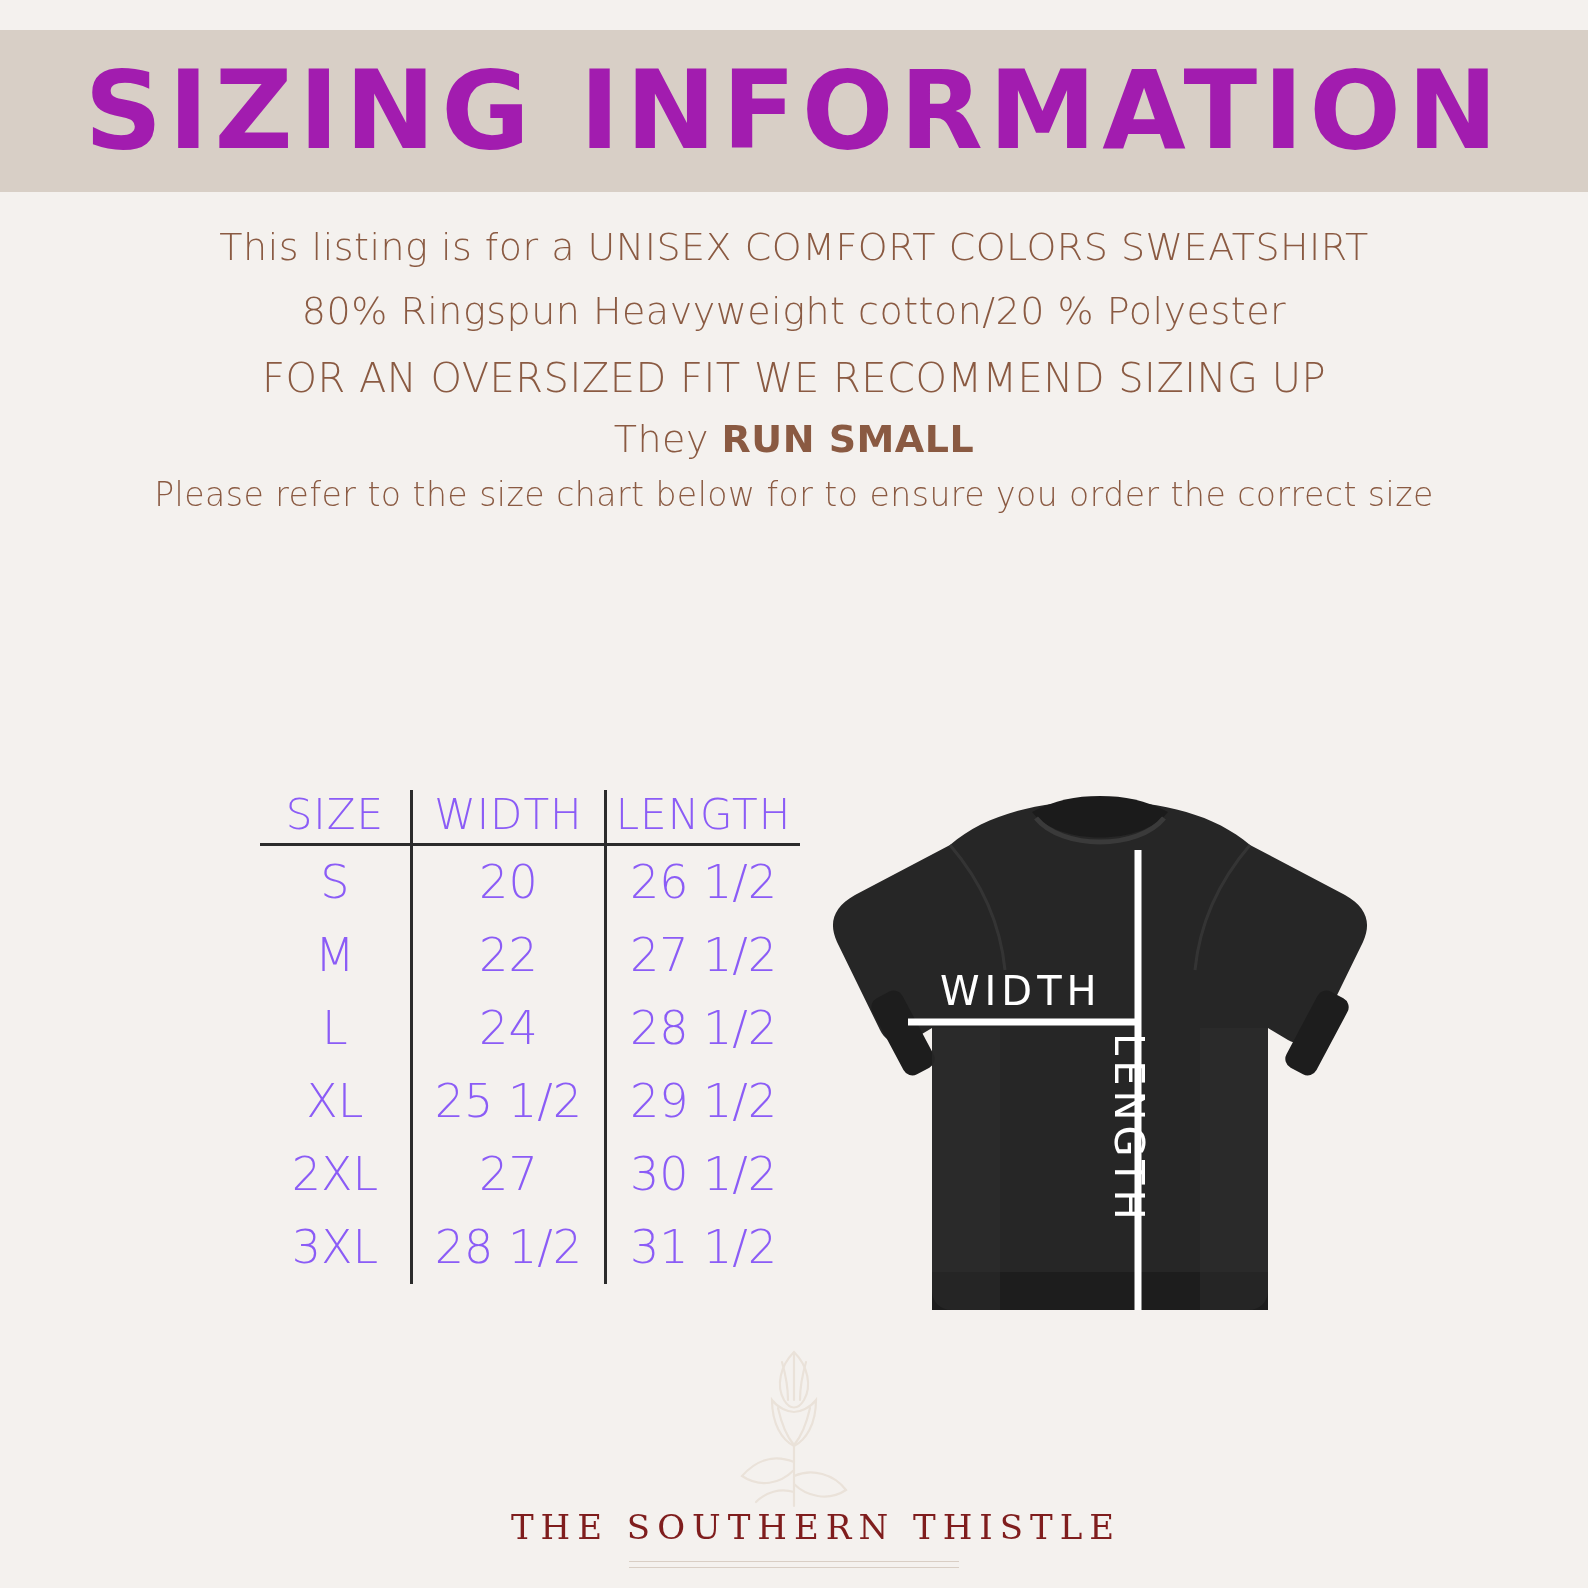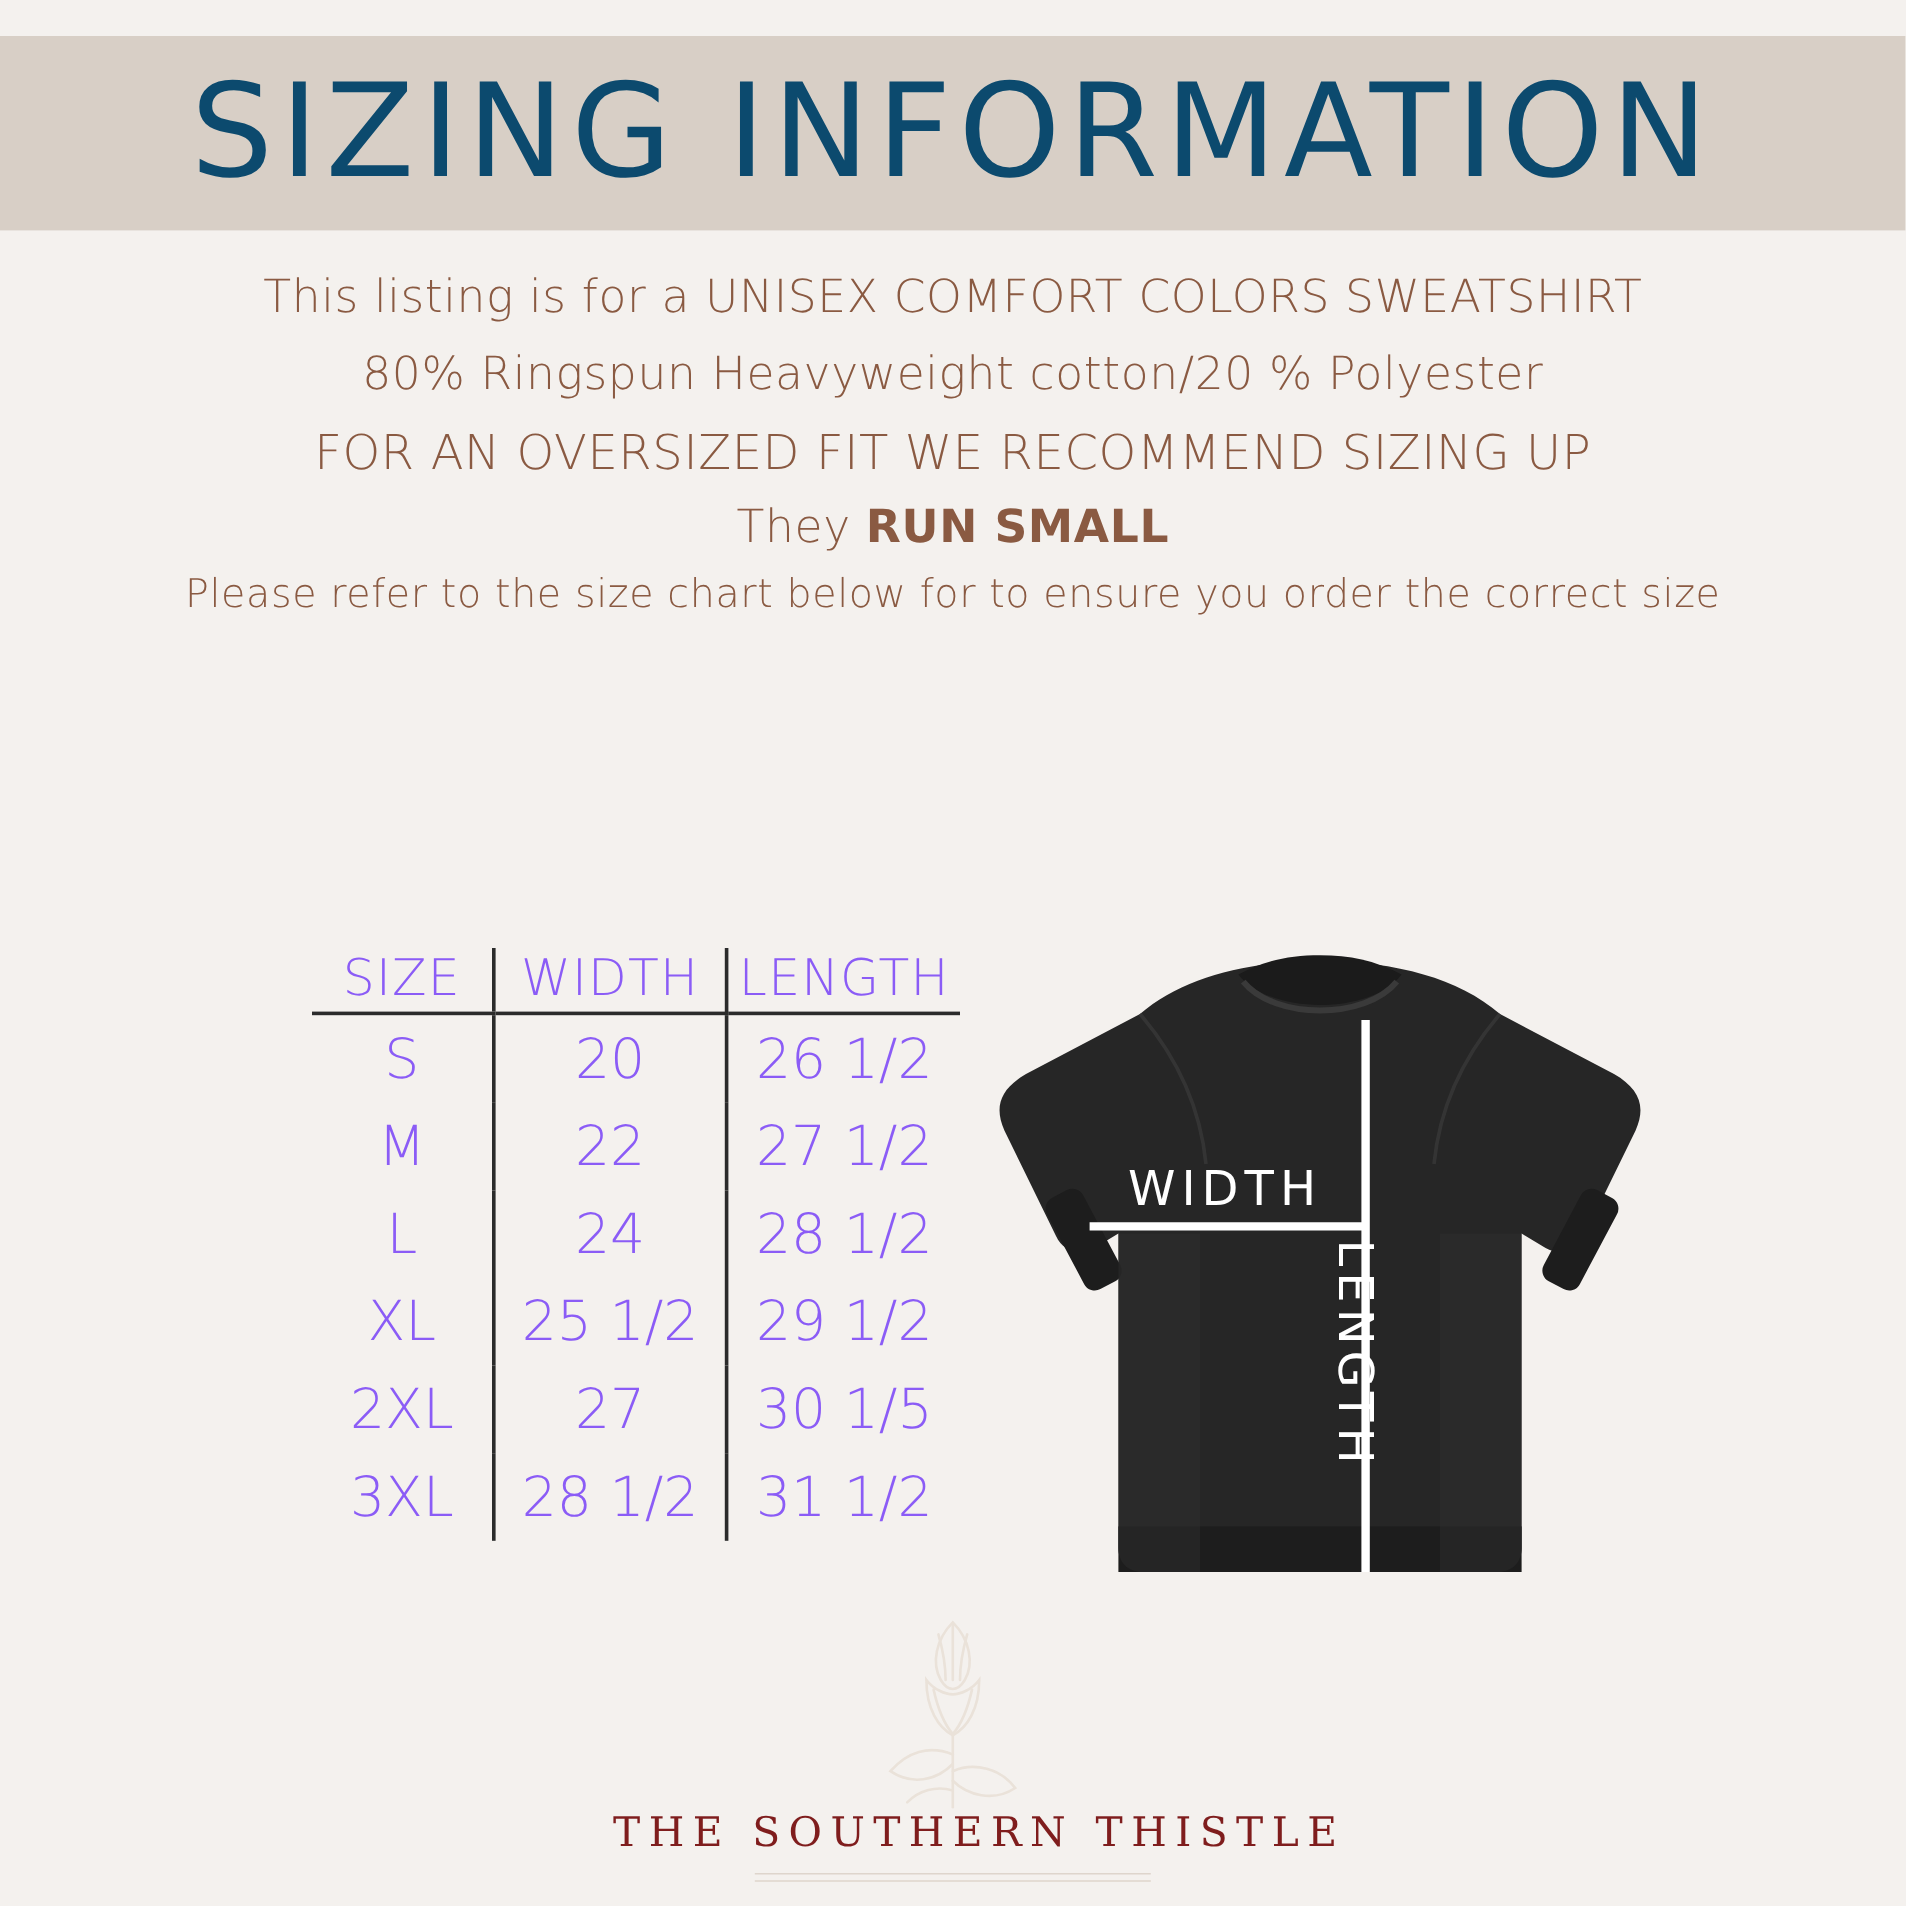--- a/index.html
+++ b/index.html
@@ -22,24 +22,24 @@
     top: 30px;
     width: 100%;
     height: 162px;
     background: #d8cfc6;
     display: flex;
     align-items: center;
     justify-content: center;
   }
   .header-title {
     font-family: "DejaVu Sans", sans-serif;
-    font-weight: 400;
+    font-weight: 700;
     font-size: 108px;
     letter-spacing: 6px;
-    color: #0c4a6e;
+    color: #a21caf;
     line-height: 1;
     white-space: nowrap;
   }
 
   
   .intro {
     position: absolute;
     left: 0;
     top: 225px;
     width: 100%;
@@ -218,21 +218,21 @@
         <td class="col-length">28 1/2</td>
       </tr>
       <tr>
         <td class="col-size">XL</td>
         <td class="col-width">25 1/2</td>
         <td class="col-length">29 1/2</td>
       </tr>
       <tr>
         <td class="col-size">2XL</td>
         <td class="col-width">27</td>
-        <td class="col-length">30 1/5</td>
+        <td class="col-length">30 1/2</td>
       </tr>
       <tr>
         <td class="col-size">3XL</td>
         <td class="col-width">28 1/2</td>
         <td class="col-length">31 1/2</td>
       </tr>
     </tbody>
   </table>
 </div>
 

